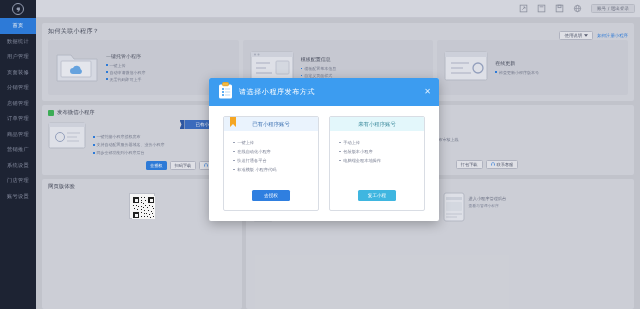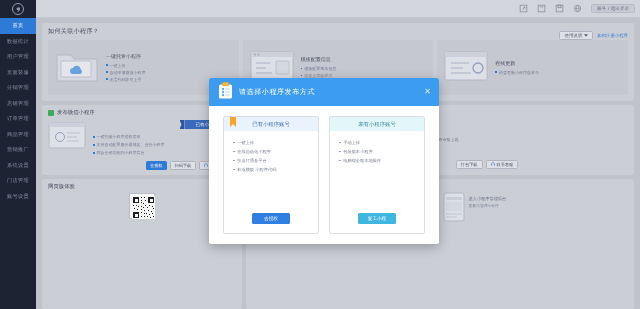--- a/index.html
+++ b/index.html
@@ -130,21 +130,21 @@
   .qr svg { display: block; }
 
   .edit-cards { display: flex; gap: 5px; margin-top: 2px; }
   .edit-card { flex: 1; display: flex; gap: 4px; align-items: flex-start; min-width: 0; }
   .ec-title { font-size: 4.2px; color: #6a7085; white-space: nowrap; margin-bottom: 2px; }
   .ec-li { font-size: 3.8px; color: #868ca0; line-height: 6px; white-space: nowrap; }
 
   
   .modal-overlay { position: absolute; inset: 0; background: rgba(0,0,0,0.04); }
   .modal {
-    position: absolute; left: 209px; top: 78px; width: 230px; height: 166px;
+    position: absolute; left: 209px; top: 78px; width: 230px; height: 143px;
     background: #fff; border-radius: 2px; box-shadow: 0 3px 12px rgba(0,0,0,.28);
     display: flex; flex-direction: column; overflow: hidden;
   }
   .modal-header {
     height: 28px; background: #3c9cf0; display: flex; align-items: center;
     padding: 0 9px; gap: 6px; flex: 0 0 28px; position: relative;
   }
   .modal-title { color: #fff; font-size: 7px; letter-spacing: .6px; white-space: nowrap; }
   .modal-close {
     position: absolute; right: 8px; top: 50%; transform: translateY(-50%);

